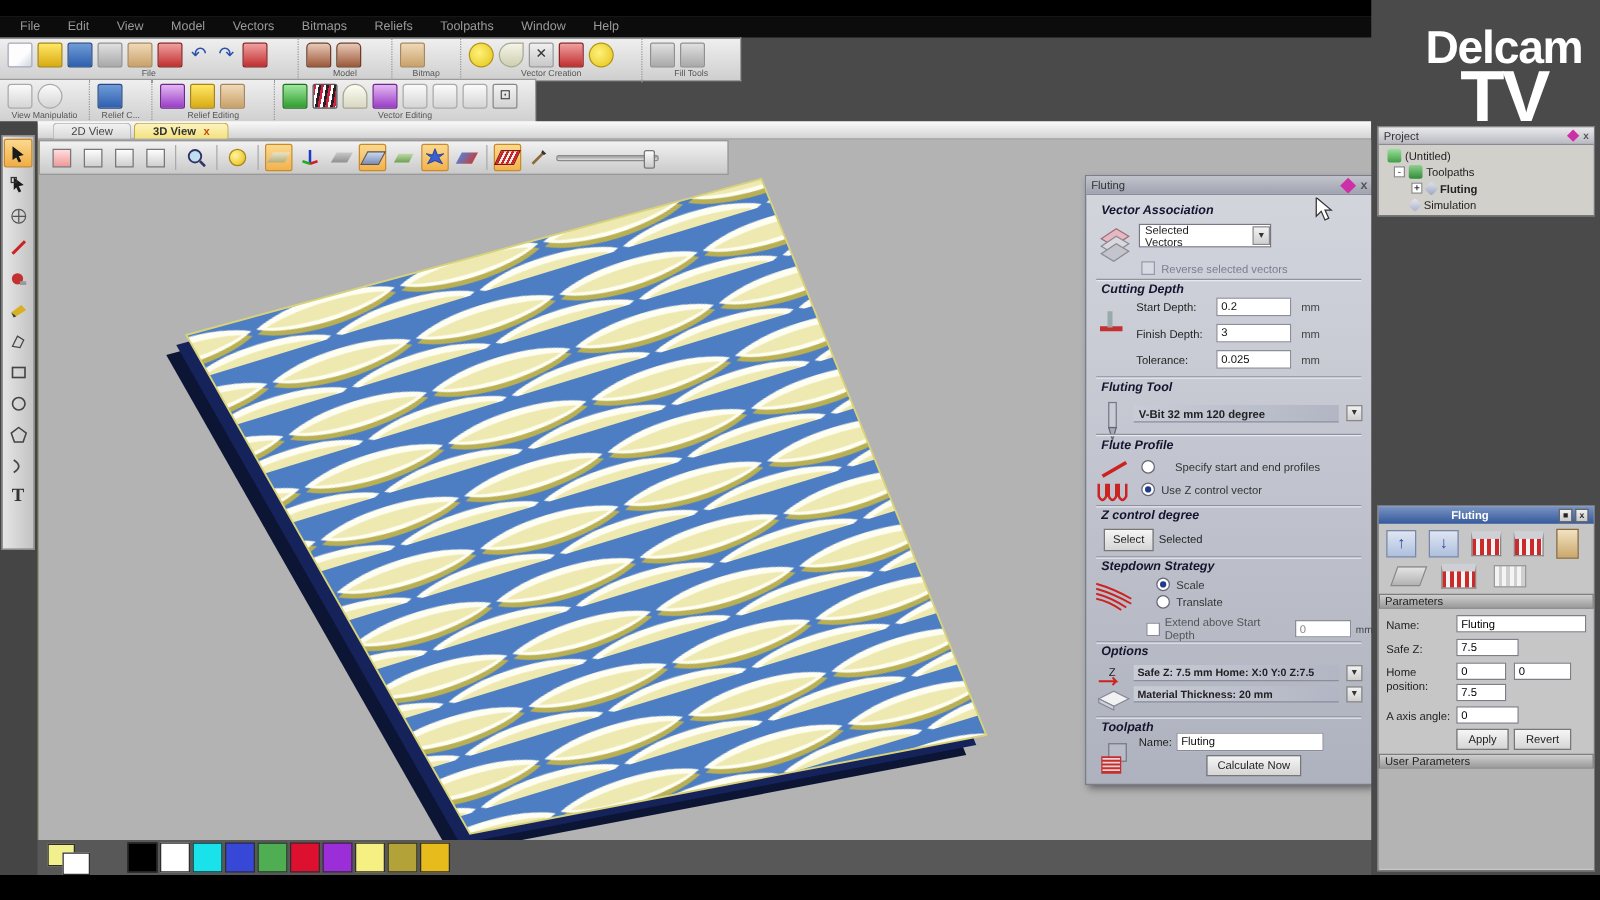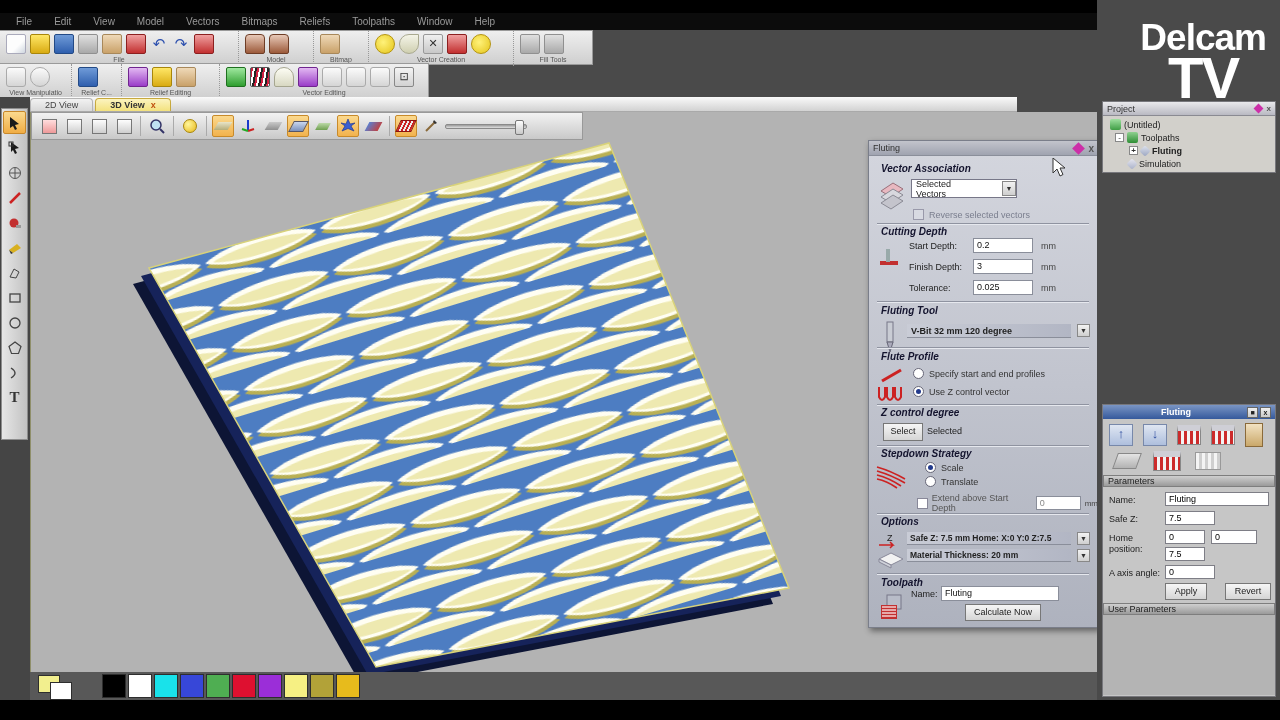--- a/index.html
+++ b/index.html
@@ -28,21 +28,21 @@
   .ic-star{background:radial-gradient(circle at 40% 40%,#fff27a,#e4c41a);border:1px solid #b49410;border-radius:50%;}
   .ic-moon{background:linear-gradient(#f4f4e8,#cfcfb0);border:1px solid #a9a990;border-radius:50% 0 50% 50%;}
   .ic-node{background:linear-gradient(#f0f0f0,#c8c8c8);border:1px solid #999;color:#333;font-size:11px;line-height:16px;text-align:center;}
   .ic-green{background:linear-gradient(#9fe89f,#2f9e2f);border:1px solid #1f701f;}
   .ic-zebra{background:repeating-linear-gradient(100deg,#d02040 0 2px,#fff 2px 4px,#222 4px 6px);border:1px solid #555;}
   .ic-bell{background:linear-gradient(#fdfdf4,#d8d8c2);border:1px solid #a6a690;border-radius:50% 50% 10% 10%;}
   .ic-purp{background:linear-gradient(#e2b8f2,#9a3cc8);border:1px solid #70258f;}
   .ic-shape{background:linear-gradient(#fbfbfb,#d5d5d5);border:1px solid #aaa;border-radius:3px;}
   .ic-target{background:linear-gradient(#f4f4f4,#d2d2d2);border:1px solid #888;color:#333;font-size:11px;line-height:16px;text-align:center;}
   
-  .tabstrip{left:30px;top:97px;width:987px;height:15px;background:linear-gradient(#fafafa,#d2d2d2);border-bottom:1px solid #a9a9a9;display:flex;align-items:flex-end;box-sizing:border-box;}
+  .tabstrip{left:30px;top:97px;width:1067px;height:15px;background:linear-gradient(#fafafa,#d2d2d2);border-bottom:1px solid #a9a9a9;display:flex;align-items:flex-end;padding-left:12px;box-sizing:border-box;}
   .tab{font-size:9px;color:#444;padding:1px 14px 1px 14px;border:1px solid #b5b5b5;border-bottom:none;border-radius:4px 4px 0 0;background:linear-gradient(#f2f2f2,#d8d8d8);margin-right:2px;}
   .tab.active{background:linear-gradient(#fcf4c0,#f3e27e);border-color:#c7a93e;font-weight:bold;color:#333;}
   .tab .x{color:#c05010;font-weight:bold;margin-left:6px;font-size:9px;}
   
   #canvas{left:30px;top:112px;width:1067px;height:560px;background:#b3b3b3;border-left:1px solid #8f8f6a;}
   .vtbar{left:0;top:0;width:552px;height:28px;background:linear-gradient(#f2f2f2,#cicic1);background:linear-gradient(#f2f2f2,#c9c9c9);border:1px solid #999;display:flex;align-items:center;gap:3px;padding:0 6px;box-sizing:border-box;}
   .vbtn{width:22px;height:22px;display:flex;align-items:center;justify-content:center;border-radius:2px;}
   .vbtn.on{background:linear-gradient(#fbd98e,#f2b24d);border:1px solid #c88a2a;box-sizing:border-box;}
   .cube{width:13px;height:13px;border:1px solid #777;background:linear-gradient(#fdfdfd,#cfcfcf);}
   .vsep{width:1px;height:20px;background:#aaa;margin:0 2px;}
@@ -410,21 +410,21 @@
     <div class="abs ddbtn" style="left:208px;top:183px;">▼</div>
 
     <div class="abs grooved" style="top:206px;"></div>
     <div class="abs sechead" style="left:12px;top:210px;">Flute Profile</div>
     <svg class="abs" style="left:10px;top:226px;" width="26" height="16">
       <line x1="3" y1="14" x2="22" y2="3" stroke="#c22" stroke-width="3"></line>
     </svg>
     <svg class="abs" style="left:8px;top:244px;" width="30" height="20">
       <path d="M2,2 L2,12 Q5,18 8,12 L8,2 M10,2 L10,12 Q13,18 16,12 L16,2 M18,2 L18,12 Q21,18 24,12 L24,2" fill="none" stroke="#c22" stroke-width="2"></path>
     </svg>
-    <div class="abs" style="left:44px;top:227px;display:flex;align-items:center;gap:5px;">
+    <div class="abs" style="left:44px;top:227px;display:flex;align-items:center;gap:16px;">
       <span class="radio"></span>
       <span style="color:#333;">Specify start and end profiles</span>
     </div>
     <div class="abs" style="left:44px;top:245px;display:flex;align-items:center;gap:5px;">
       <span class="radio sel"></span>
       <span style="color:#333;">Use Z control vector</span>
     </div>
 
     <div class="abs grooved" style="top:263px;"></div>
     <div class="abs sechead" style="left:12px;top:266px;">Z control degree</div>
@@ -539,21 +539,21 @@
       <span class="abs pfld" style="left:62px;top:5px;width:104px;height:14px;line-height:12px;">Fluting</span>
       <span class="abs plabel" style="left:6px;top:27px;">Safe Z:</span>
       <span class="abs pfld" style="left:62px;top:24px;width:50px;height:14px;line-height:12px;">7.5</span>
       <span class="abs plabel" style="left:6px;top:46px;width:50px;line-height:1.2;">Home position:</span>
       <span class="abs pfld" style="left:62px;top:43px;width:40px;height:14px;line-height:12px;">0</span>
       <span class="abs pfld" style="left:108px;top:43px;width:46px;height:14px;line-height:12px;">0</span>
       <span class="abs pfld" style="left:62px;top:60px;width:40px;height:14px;line-height:12px;">7.5</span>
       <span class="abs plabel" style="left:6px;top:81px;">A axis angle:</span>
       <span class="abs pfld" style="left:62px;top:78px;width:50px;height:14px;line-height:12px;">0</span>
       <span class="abs btn" style="left:62px;top:96px;width:40px;height:15px;line-height:14px;">Apply</span>
-      <span class="abs btn" style="left:108px;top:96px;width:44px;height:15px;line-height:14px;margin-left:14px;">Revert</span>
+      <span class="abs btn" style="left:108px;top:96px;width:44px;height:15px;line-height:14px;">Revert</span>
     </div>
     <div class="grayhdr" style="margin-top:6px;height:12px;">
         <span>User Parameters</span>
       </div>
     <div style="height:80px;background:#b4b4b4;"></div>
   </div>
 
   <div class="abs palbar">
     <span class="abs" style="left: 8px; top: 3px; width: 20px; height: 16px; border: 1px solid rgb(46, 46, 46); background: rgb(242, 239, 142);" id="pal-primary"></span>
     <span class="abs" style="left: 20px; top: 10px; width: 20px; height: 16px; border: 1px solid rgb(46, 46, 46); background: rgb(255, 255, 255);" id="pal-secondary"></span>

